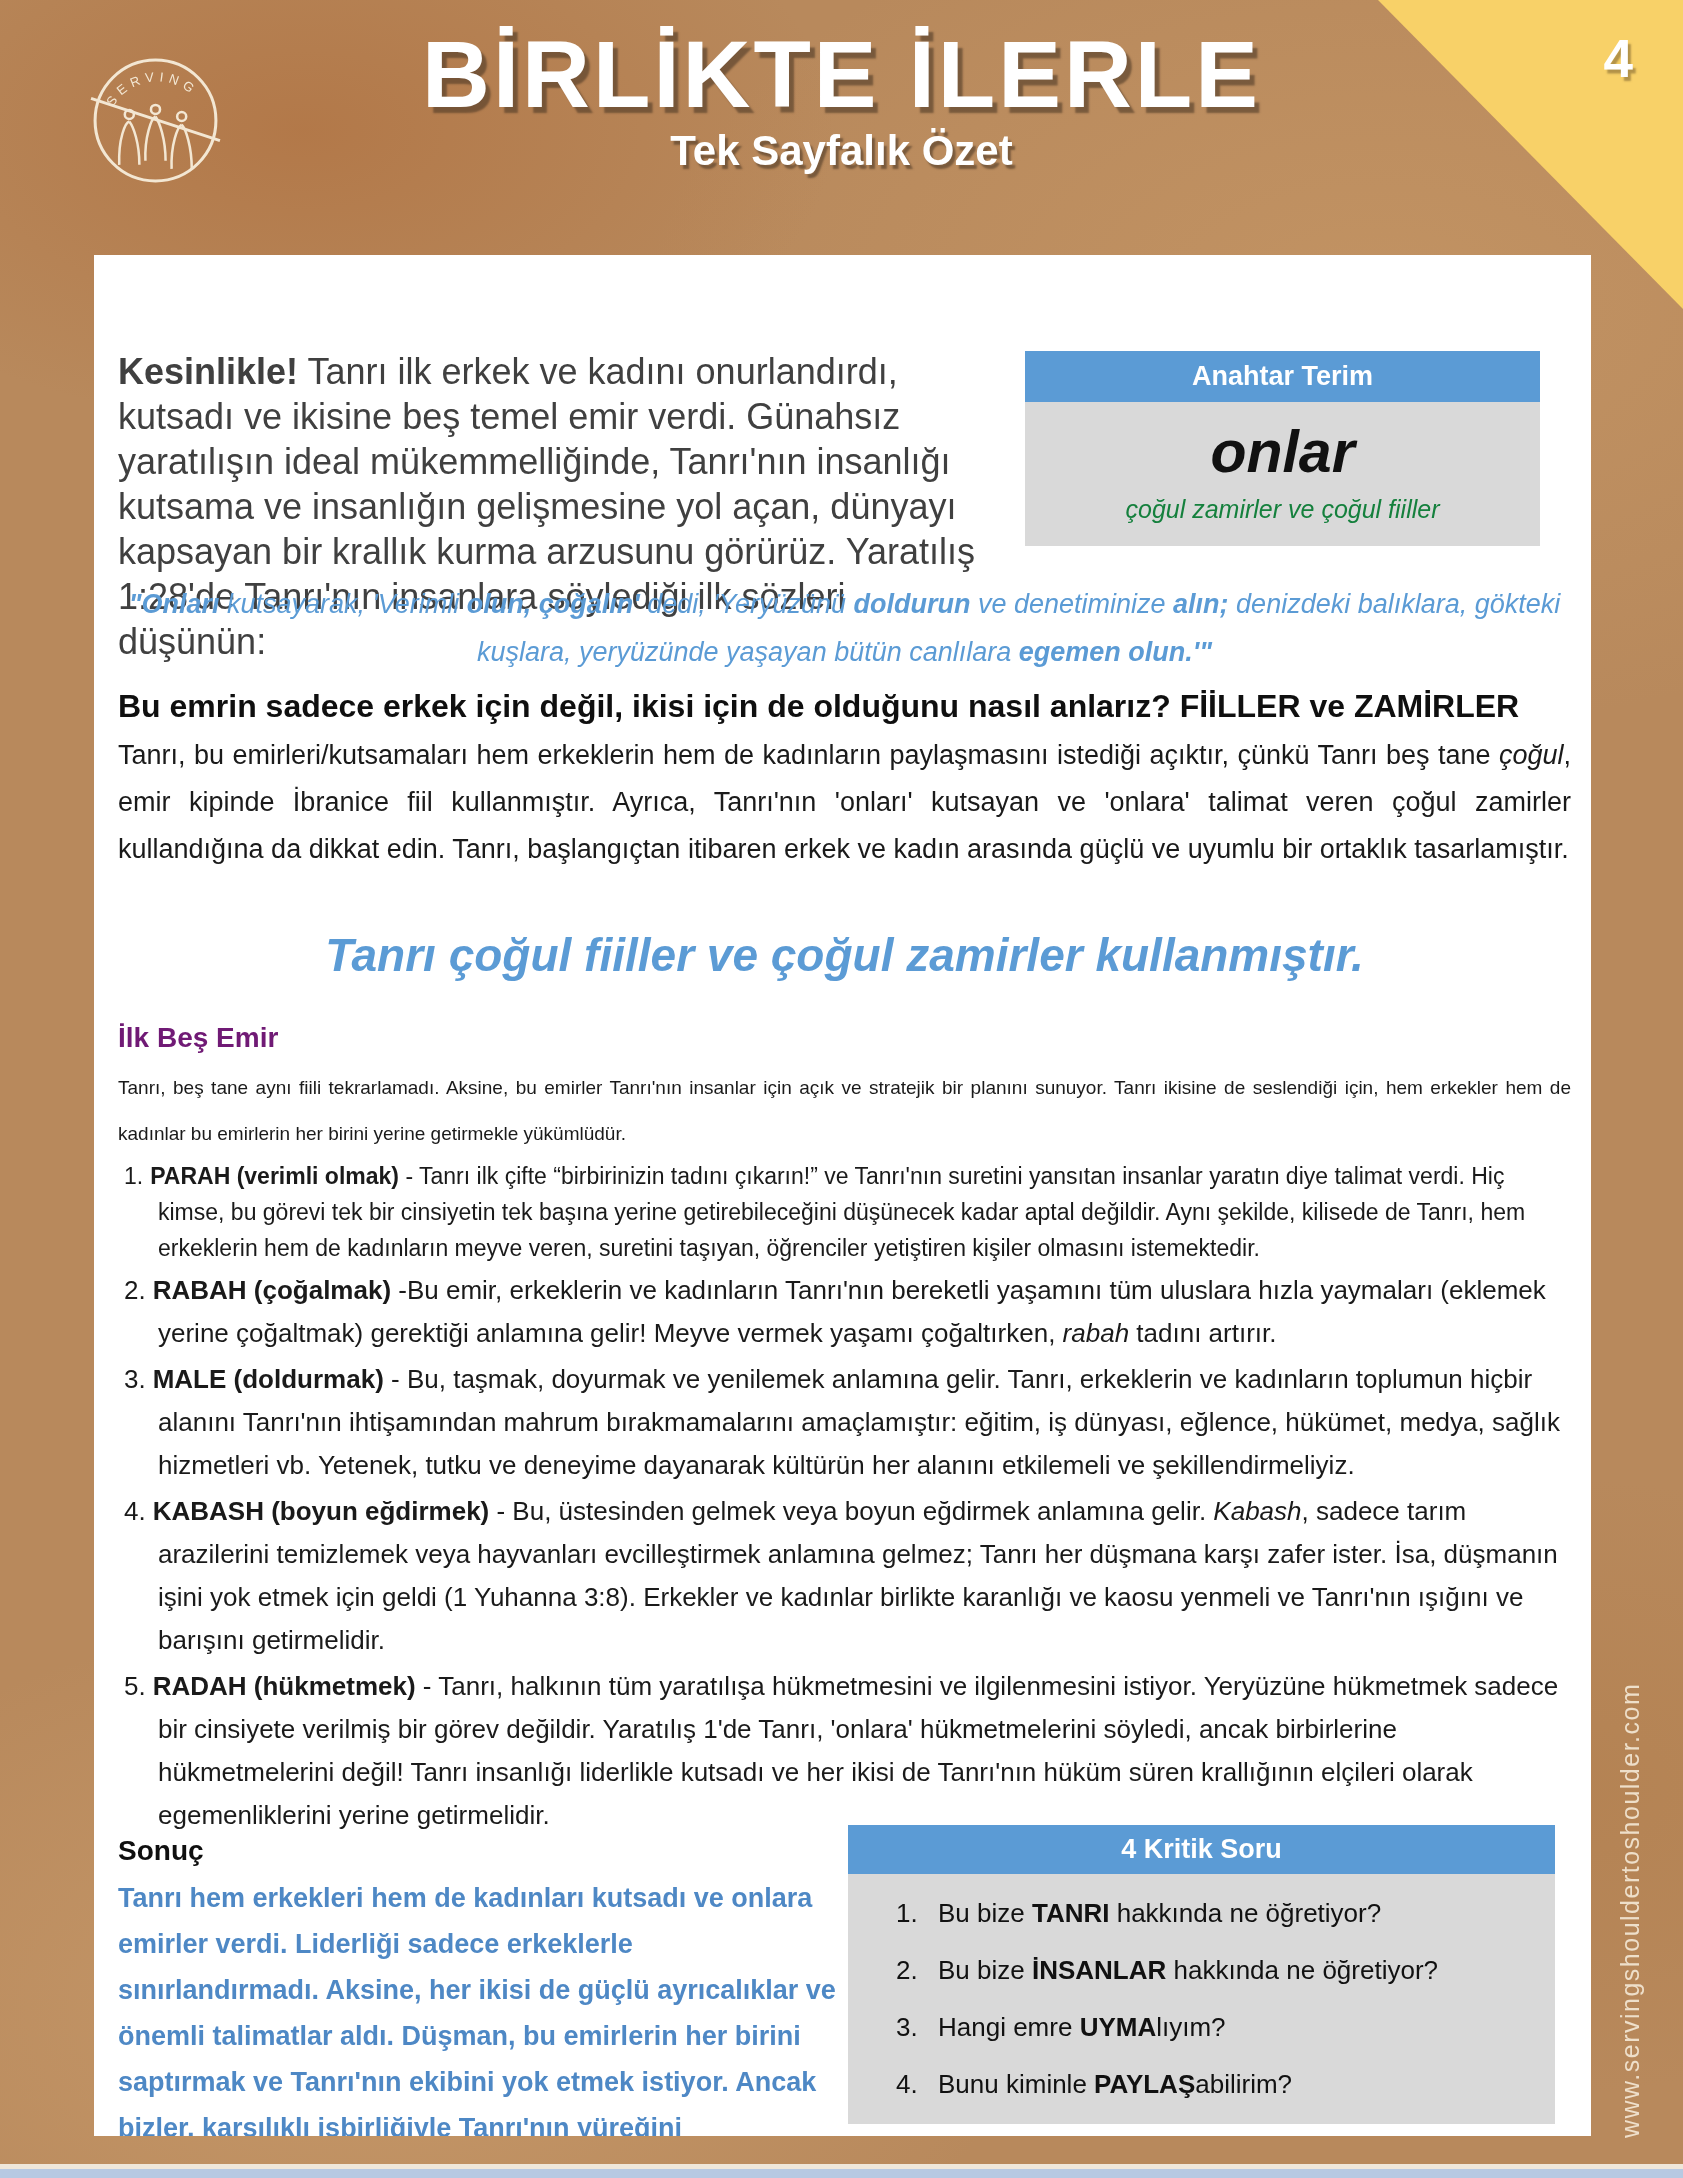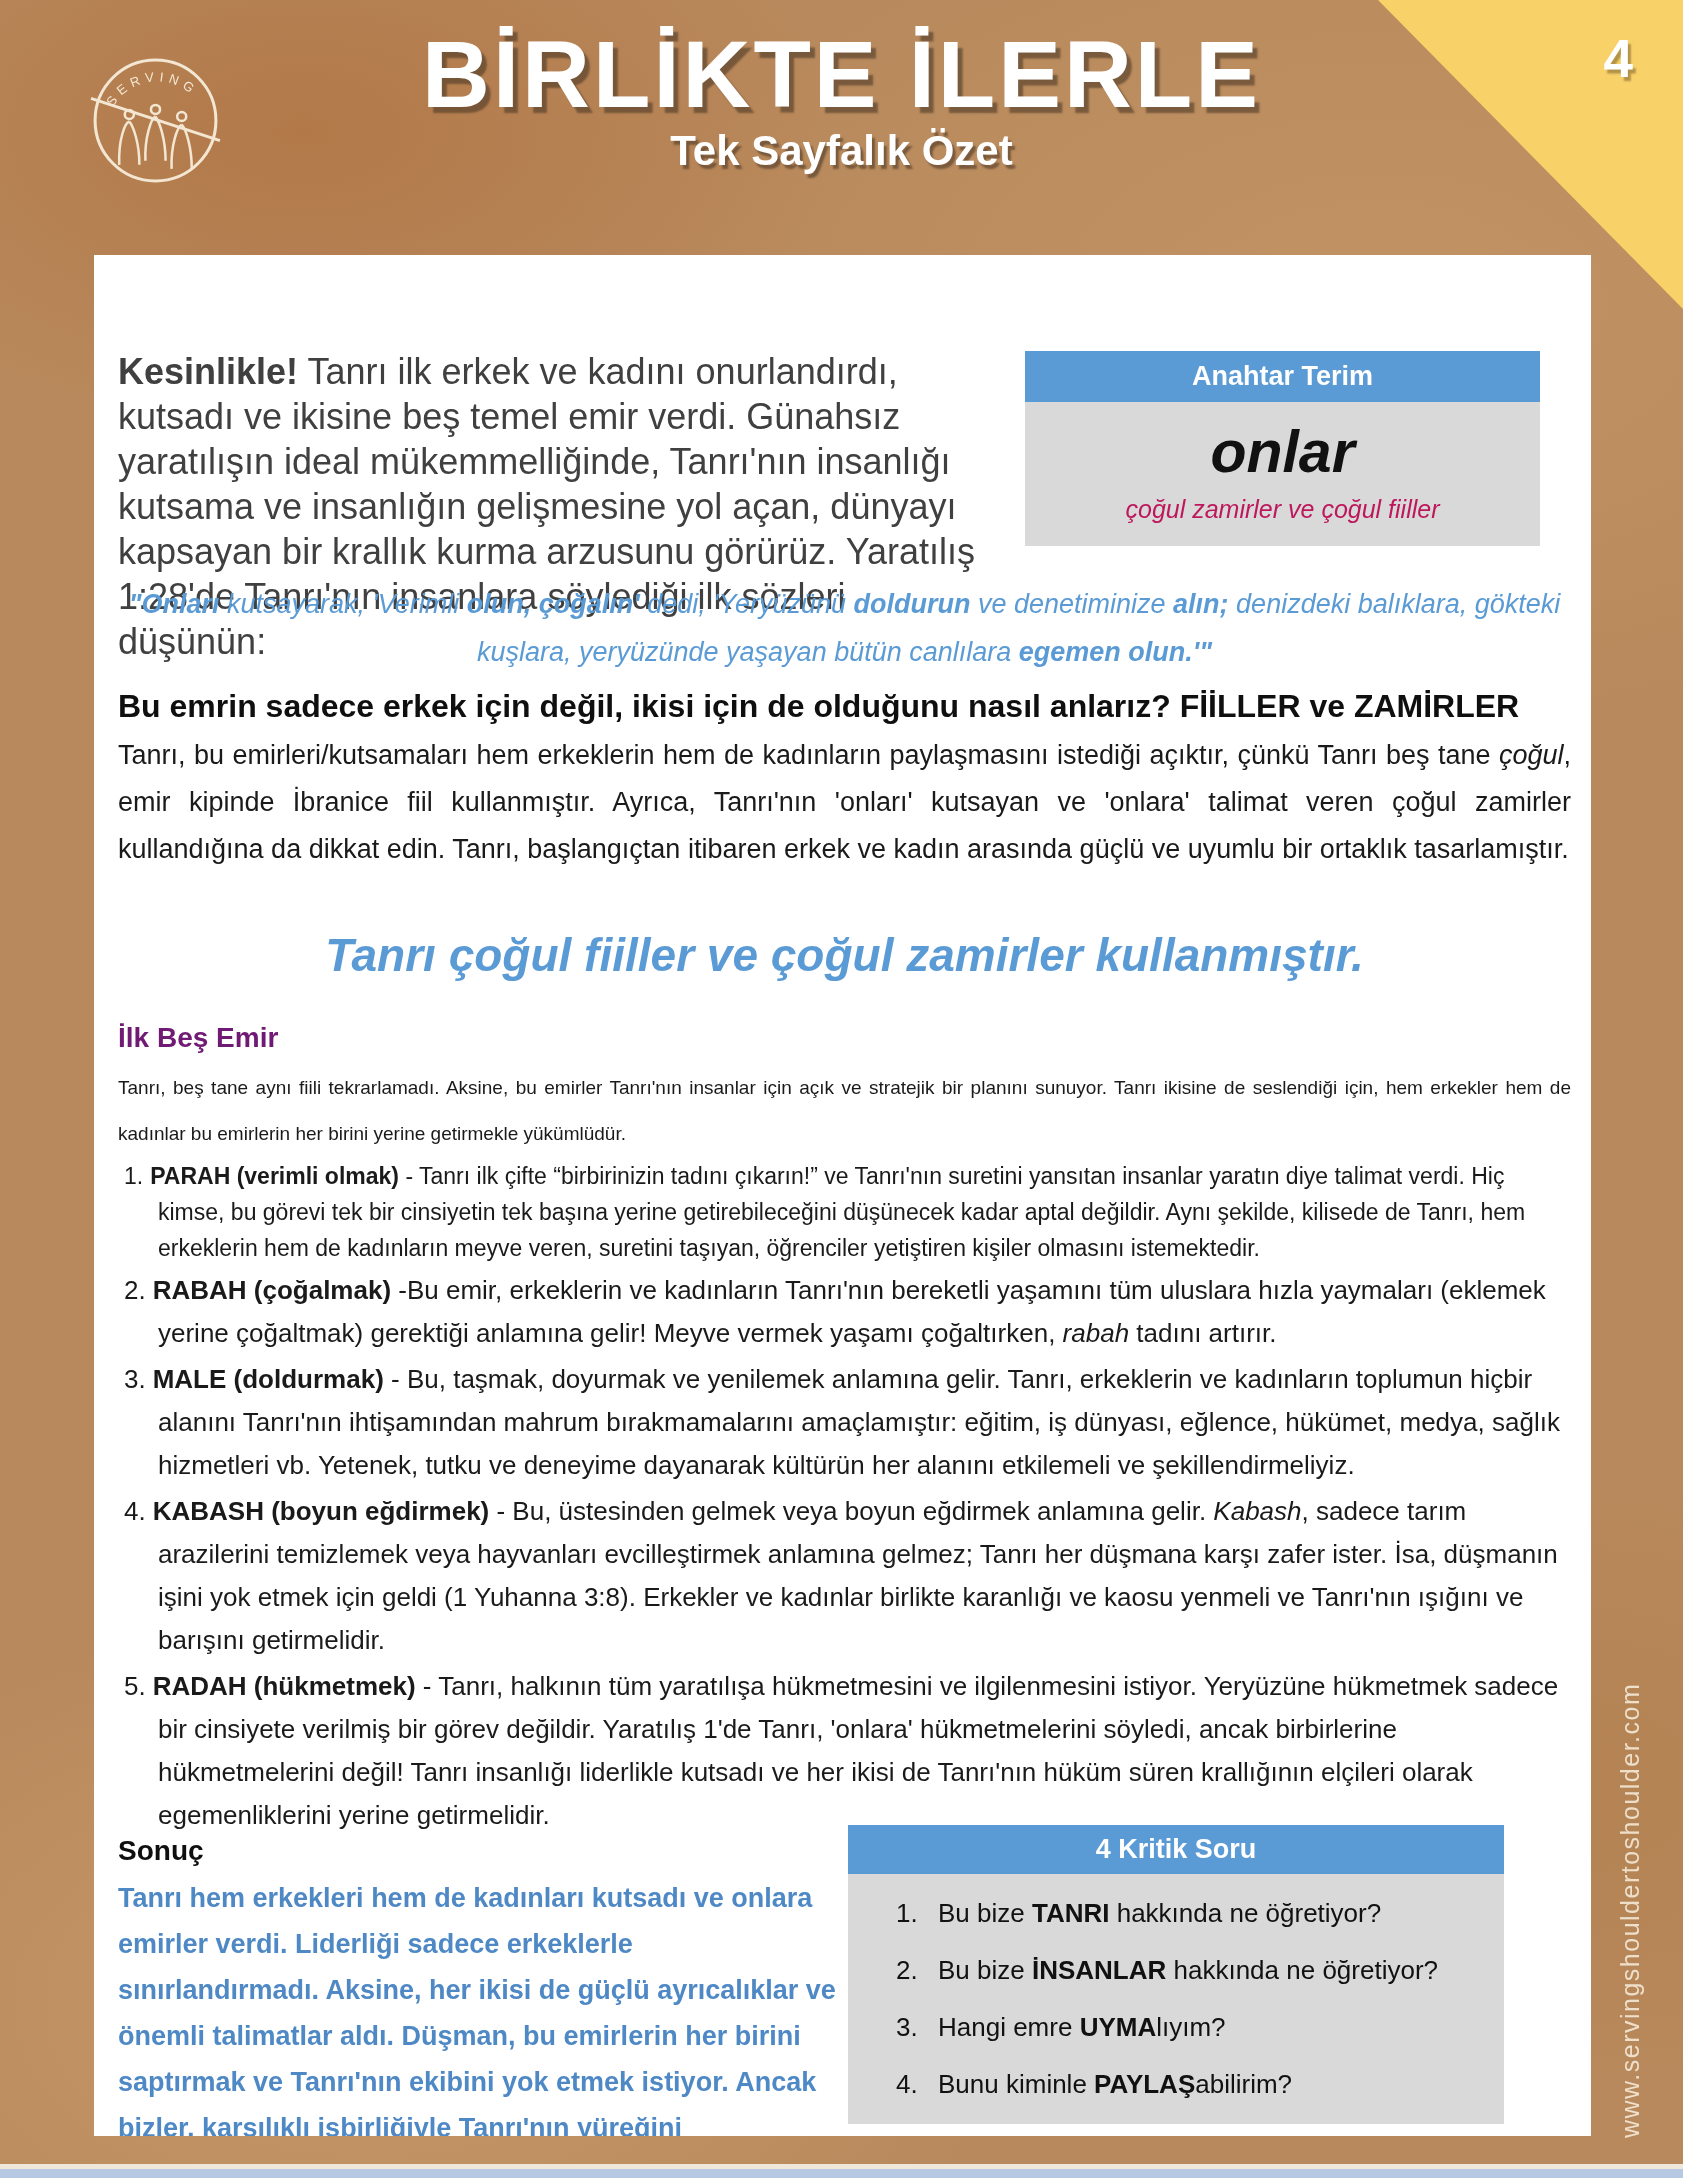--- a/index.html
+++ b/index.html
@@ -33,21 +33,21 @@
 
   .q-title{position:absolute;left:24px;top:20px;width:1453px;font-size:34px;font-weight:bold;
     color:#0f0f0f;letter-spacing:-0.3px;}
 
   .intro{position:absolute;left:24px;top:94px;width:875px;font-size:36px;line-height:45px;color:#404040;}
 
   .keybox{position:absolute;left:931px;top:96px;width:515px;}
   .keybox-header{background:#5b9bd5;color:#fff;font-weight:bold;font-size:27px;text-align:center;padding:10px 14px;}
   .keybox-body{background:#d9d9d9;text-align:center;padding:16px 0 22px 0;color:#111;}
   .keybox-term{font-size:59px;font-weight:bold;font-style:italic;line-height:69px;}
-  .keybox-def{font-size:25px;font-style:italic;color:#be185d;margin-top:8px;}
+  .keybox-def{font-size:25px;font-style:italic;color:#15803d;margin-top:8px;}
 
   .quote{position:absolute;left:24px;top:325px;width:1453px;text-align:center;font-style:italic;
     color:#5b9bd5;font-size:27px;line-height:48px;}
 
   .verbs-heading{position:absolute;left:24px;top:433px;width:1453px;font-size:32px;font-weight:bold;color:#0f0f0f;}
   .verbs-para{position:absolute;left:24px;top:477px;width:1453px;font-size:27px;line-height:47px;
     text-align:justify;color:#1a1a1a;}
 
   .big-heading{position:absolute;left:24px;top:673px;width:1453px;text-align:center;color:#5b9bd5;
     font-size:46px;font-weight:bold;font-style:italic;}
@@ -59,21 +59,21 @@
   .commands{position:absolute;left:30px;top:903px;width:1451px;color:#1a1a1a;}
   .cmd{padding-left:34px;text-indent:-34px;font-size:26px;line-height:43px;margin-bottom:3px;}
   .cmd.small{font-size:23px;line-height:36px;}
   .cmd-num{margin-right:7px;}
   .cmd-lead{font-weight:bold;}
 
   .sonuc-heading{position:absolute;left:24px;top:1580px;font-size:28px;font-weight:bold;color:#0f0f0f;}
   .sonuc-text{position:absolute;left:24px;top:1620px;width:719px;font-size:27px;font-weight:bold;
     line-height:46px;color:#4e88c5;}
 
-  .qbox{position:absolute;left:754px;top:1570px;width:656px;}
+  .qbox{position:absolute;left:754px;top:1570px;width:707px;}
   .qbox-header{background:#5b9bd5;color:#fff;font-weight:bold;font-size:27px;text-align:center;padding:9px 0;}
   .qbox-body{background:#d9d9d9;padding:24px 20px 18px 48px;color:#111;}
   .qrow{display:flex;font-size:26px;margin-bottom:26px;}
   .qrow:last-child{margin-bottom:6px;}
   .qnum{width:42px;flex:0 0 42px;}
 
   span.b{font-weight:bold;}
   span.i{font-style:italic;}
 
   .website-vertical{position:absolute;left:1616px;top:1673px;height:465px;width:36px;

